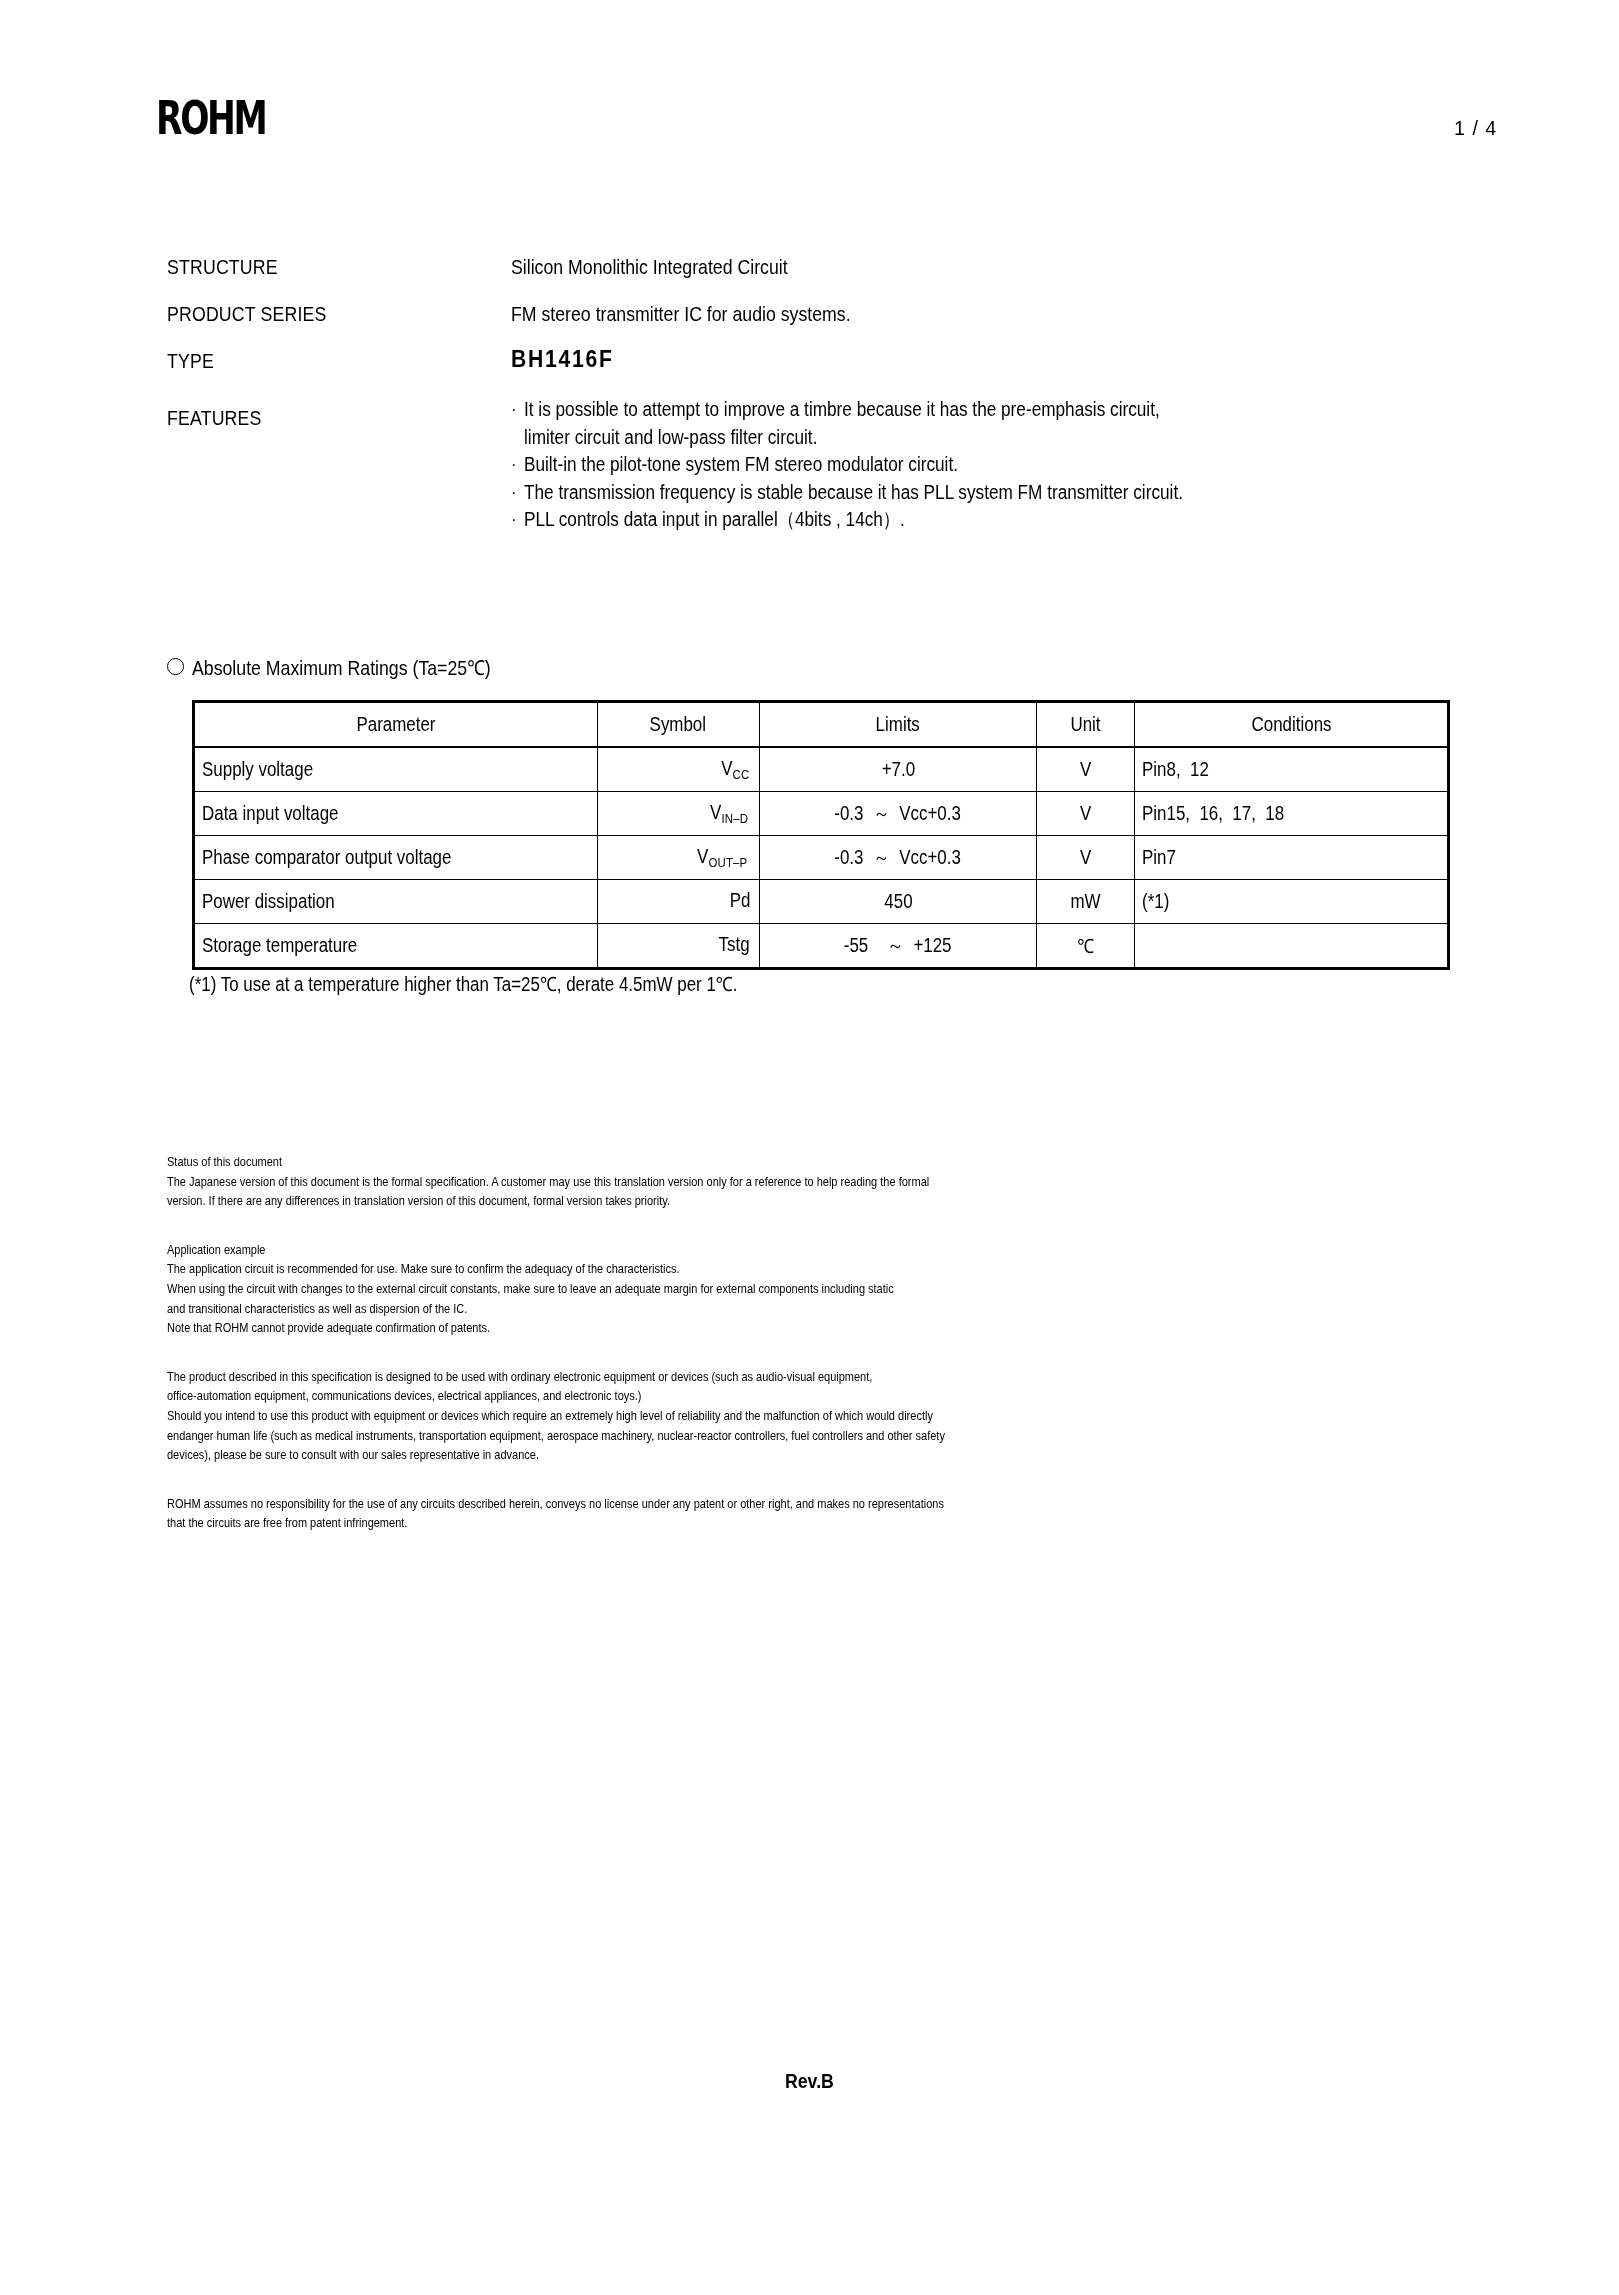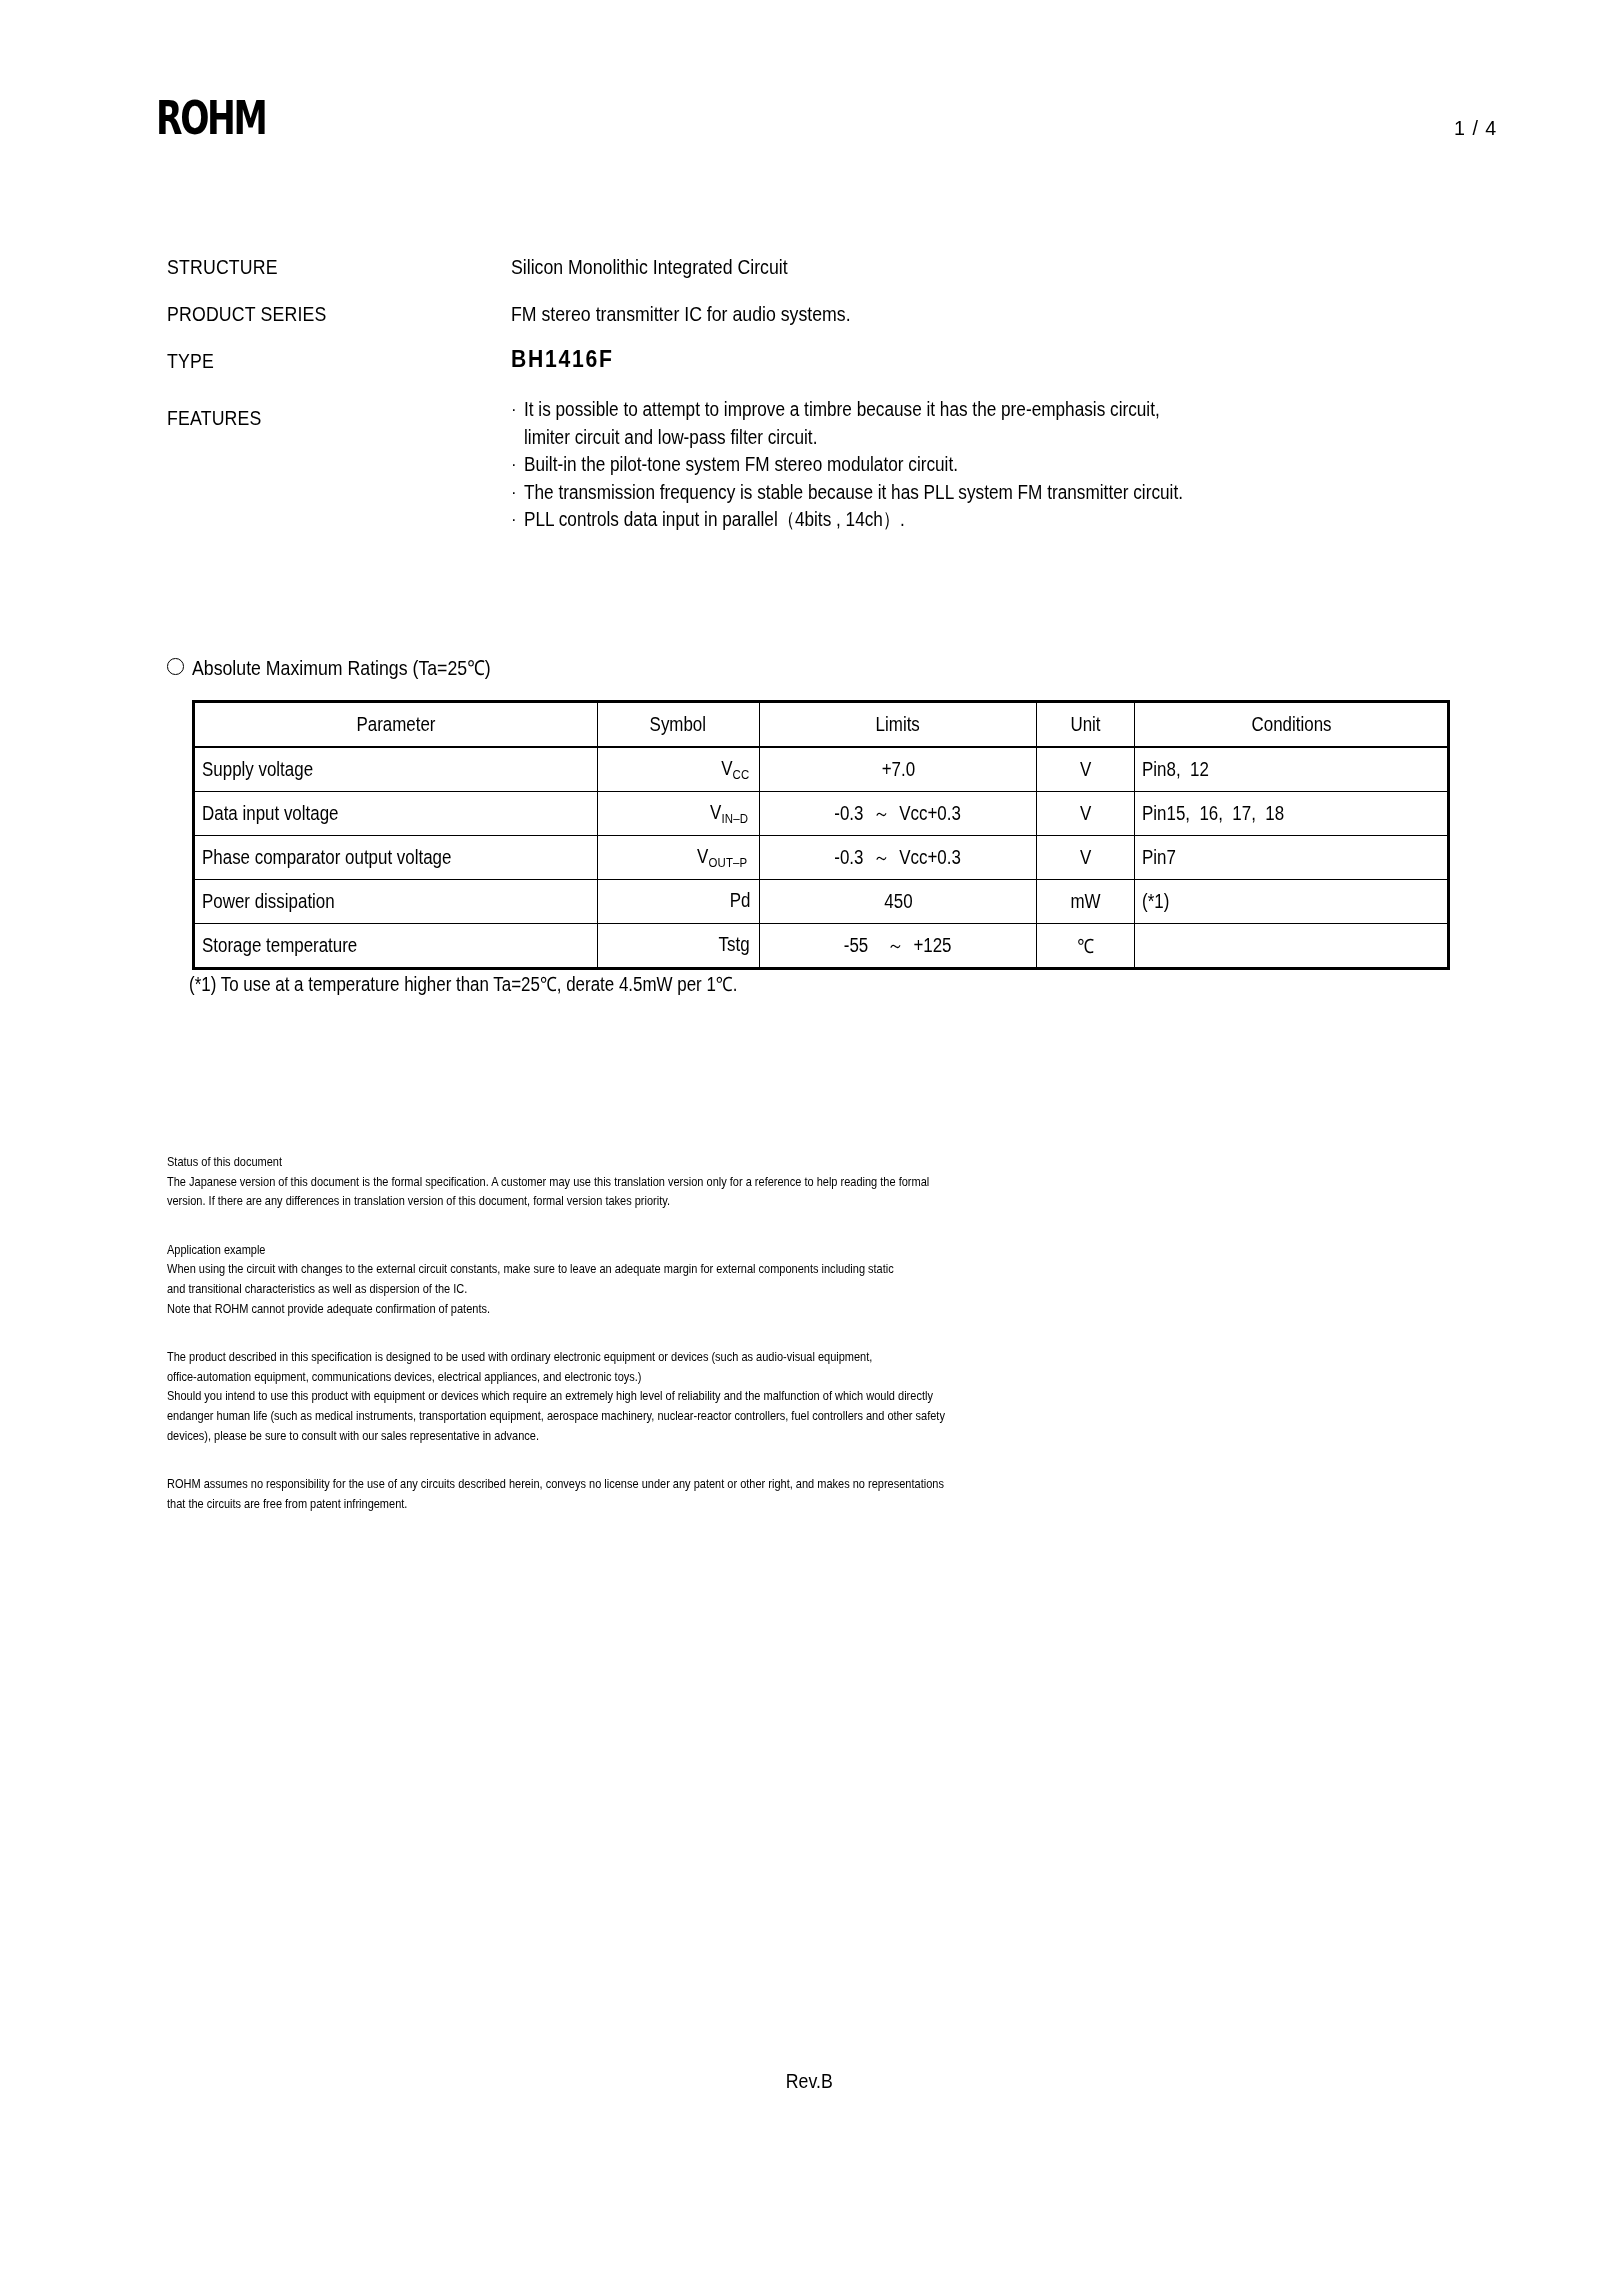--- a/index.html
+++ b/index.html
@@ -188,20 +188,21 @@
   .legal-gap-md { height: 28.5px; }
 
   
   #rev {
     position: absolute;
     left: 0;
     top: 2069px;
     width: 1619px;
     text-align: center;
     font-size: 20.6px;
+    font-weight: bold;
   }
 </style>
 </head>
 <body>
 
 <div id="logo">ROHM</div>
 <div id="page-num">1 / 4</div>
 
 <div class="speclabel" id="lbl-structure">
   <span class="cond">STRUCTURE</span>
@@ -306,20 +307,21 @@
   <div class="legal-block">
     <div class="legal-line"><span class="cond">Status of this document</span></div>
     <div class="legal-line"><span class="cond">The Japanese version of this document is the formal specification. A customer may use this translation version only for a reference to help reading the formal</span></div>
     <div class="legal-line"><span class="cond">version. If there are any differences in translation version of this document, formal version takes priority.</span></div>
   </div>
 
   <div class="legal-gap-md"></div>
 
   <div class="legal-block">
     <div class="legal-line"><span class="cond">Application example</span></div>
+    <div class="legal-line"><span class="cond">The application circuit is recommended for use. Make sure to confirm the adequacy of the characteristics.</span></div>
     <div class="legal-line"><span class="cond">When using the circuit with changes to the external circuit constants, make sure to leave an adequate margin for external components including static</span></div>
     <div class="legal-line"><span class="cond">and transitional characteristics as well as dispersion of the IC.</span></div>
     <div class="legal-line"><span class="cond">Note that ROHM cannot provide adequate confirmation of patents.</span></div>
   </div>
 
   <div class="legal-gap-md"></div>
 
   <div class="legal-block">
     <div class="legal-line"><span class="cond">The product described in this specification is designed to be used with ordinary electronic equipment or devices (such as audio-visual equipment,</span></div>
     <div class="legal-line"><span class="cond">office-automation equipment, communications devices, electrical appliances, and electronic toys.)</span></div>

